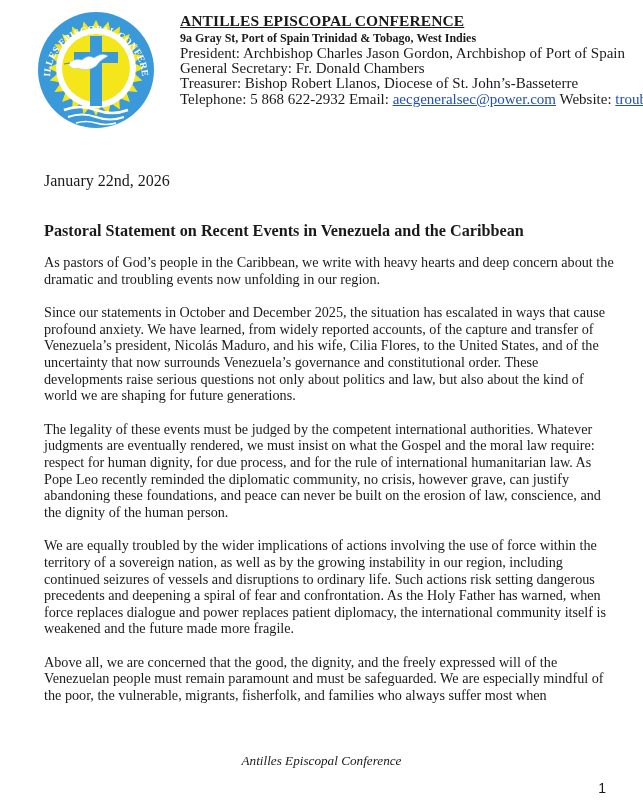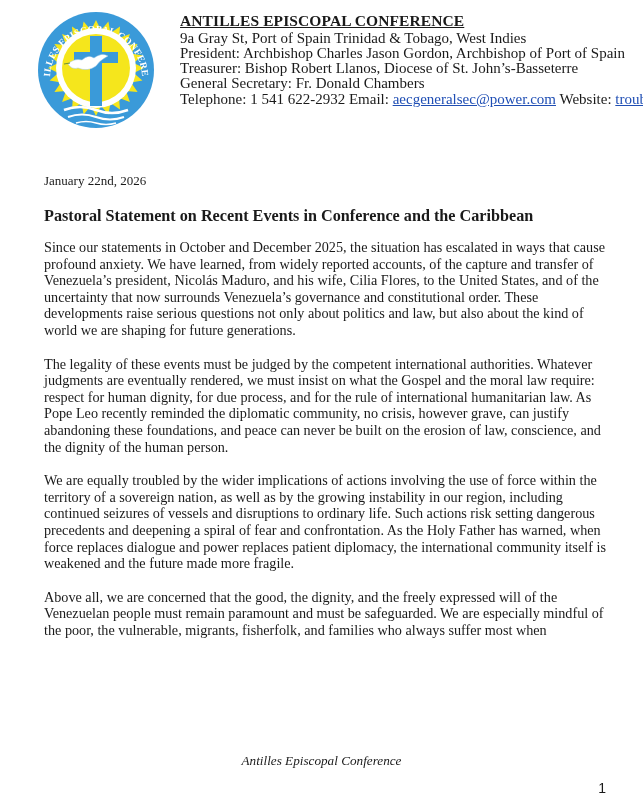--- a/index.html
+++ b/index.html
@@ -6,25 +6,25 @@
     body {
       width: 643px; height: 804px; position: relative; overflow: hidden;
       font-family: "Liberation Serif", "DejaVu Serif", serif; color: #1a1a1a;
     }
     .logo { position: absolute; left: 34px; top: 8px; width: 124px; height: 124px; }
     .header { position: absolute; left: 180px; top: 11px; width: 440px; }
     .org-name {
       font-weight: bold; font-size: 15.5px; text-decoration: underline;
       line-height: 19px; letter-spacing: 0.1px;
     }
-    .address { font-weight: normal; font-size: 15px; line-height: 16px; }
+    .address { font-weight: bold; font-size: 12px; line-height: 16px; }
     .hline { font-size: 15px; line-height: 15.2px; white-space: nowrap; }
     .hline a { color: #1f4eb4; text-decoration: underline; }
     .content { position: absolute; left: 44px; top: 172px; width: 570px; }
-    .date { font-size: 13px; line-height: 18px; margin-bottom: 16px; }
+    .date { font-size: 16px; line-height: 18px; margin-bottom: 31px; }
     .title { font-size: 16.2px; font-weight: bold; line-height: 20px; margin: 0 0 13px 0; }
     .para { font-size: 14.2px; line-height: 16.6px; margin: 0 0 17px 0; }
     .footer {
       position: absolute; left: 0; width: 643px; top: 753px; text-align: center;
       font-style: italic; font-size: 13.2px;
     }
     .page-num {
       position: absolute; right: 37px; top: 780px;
       font-family: "Liberation Sans", "DejaVu Sans", sans-serif; font-size: 14px;
     }
@@ -57,30 +57,31 @@
     <path d="M 30 102 Q 46 96 62 102 Q 78 108 94 102" stroke="#ffffff" stroke-width="2.5" fill="none"></path>
     <path d="M 34 109 Q 48 104 62 109 Q 76 114 90 109" stroke="#ffffff" stroke-width="2" fill="none"></path>
     <path d="M 42 115 Q 52 112 62 115 Q 72 118 82 115" stroke="#ffffff" stroke-width="1.5" fill="none"></path>
   </g>
 </svg>
 
 <div class="header">
   <div class="org-name">ANTILLES EPISCOPAL CONFERENCE</div>
   <div class="address">9a Gray St, Port of Spain Trinidad &amp; Tobago, West Indies</div>
   <div class="hline">President: Archbishop Charles Jason Gordon, Archbishop of Port of Spain</div>
+  <div class="hline">General Secretary: Fr. Donald Chambers</div>
   <div class="hline">Treasurer: Bishop Robert Llanos, Diocese of St. John’s-Basseterre</div>
-  <div class="hline">General Secretary: Fr. Donald Chambers</div>
   <div class="hline">
-    <span>Telephone: 1 541 622-2932 Email: </span><a>aecgeneralsec@power.com</a><span> Website: </span><a>troubling.org</a>
+    <span>Telephone: 5 868 622-2932 Email: </span><a>aecgeneralsec@power.com</a><span> Website: </span><a>troubling.org</a>
   </div>
 </div>
 
 <div class="content">
   <div class="date">January 22nd, 2026</div>
-  <h1 class="title">Pastoral Statement on Recent Events in Conference and the Caribbean</h1>
+  <h1 class="title">Pastoral Statement on Recent Events in Venezuela and the Caribbean</h1>
+  <p class="para">As pastors of God’s people in the Caribbean, we write with heavy hearts and deep concern about the dramatic and troubling events now unfolding in our region.</p>
   <p class="para">Since our statements in October and December 2025, the situation has escalated in ways that cause profound anxiety. We have learned, from widely reported accounts, of the capture and transfer of Venezuela’s president, Nicolás Maduro, and his wife, Cilia Flores, to the United States, and of the uncertainty that now surrounds Venezuela’s governance and constitutional order. These developments raise serious questions not only about politics and law, but also about the kind of world we are shaping for future generations.</p>
   <p class="para">The legality of these events must be judged by the competent international authorities. Whatever judgments are eventually rendered, we must insist on what the Gospel and the moral law require: respect for human dignity, for due process, and for the rule of international humanitarian law. As Pope Leo recently reminded the diplomatic community, no crisis, however grave, can justify abandoning these foundations, and peace can never be built on the erosion of law, conscience, and the dignity of the human person.</p>
   <p class="para">We are equally troubled by the wider implications of actions involving the use of force within the territory of a sovereign nation, as well as by the growing instability in our region, including continued seizures of vessels and disruptions to ordinary life. Such actions risk setting dangerous precedents and deepening a spiral of fear and confrontation. As the Holy Father has warned, when force replaces dialogue and power replaces patient diplomacy, the international community itself is weakened and the future made more fragile.</p>
   <p class="para">Above all, we are concerned that the good, the dignity, and the freely expressed will of the Venezuelan people must remain paramount and must be safeguarded. We are especially mindful of the poor, the vulnerable, migrants, fisherfolk, and families who always suffer most when</p>
 </div>
 
 <div class="footer">Antilles Episcopal Conference</div>
 <div class="page-num">1</div>
 
 </body></html>

